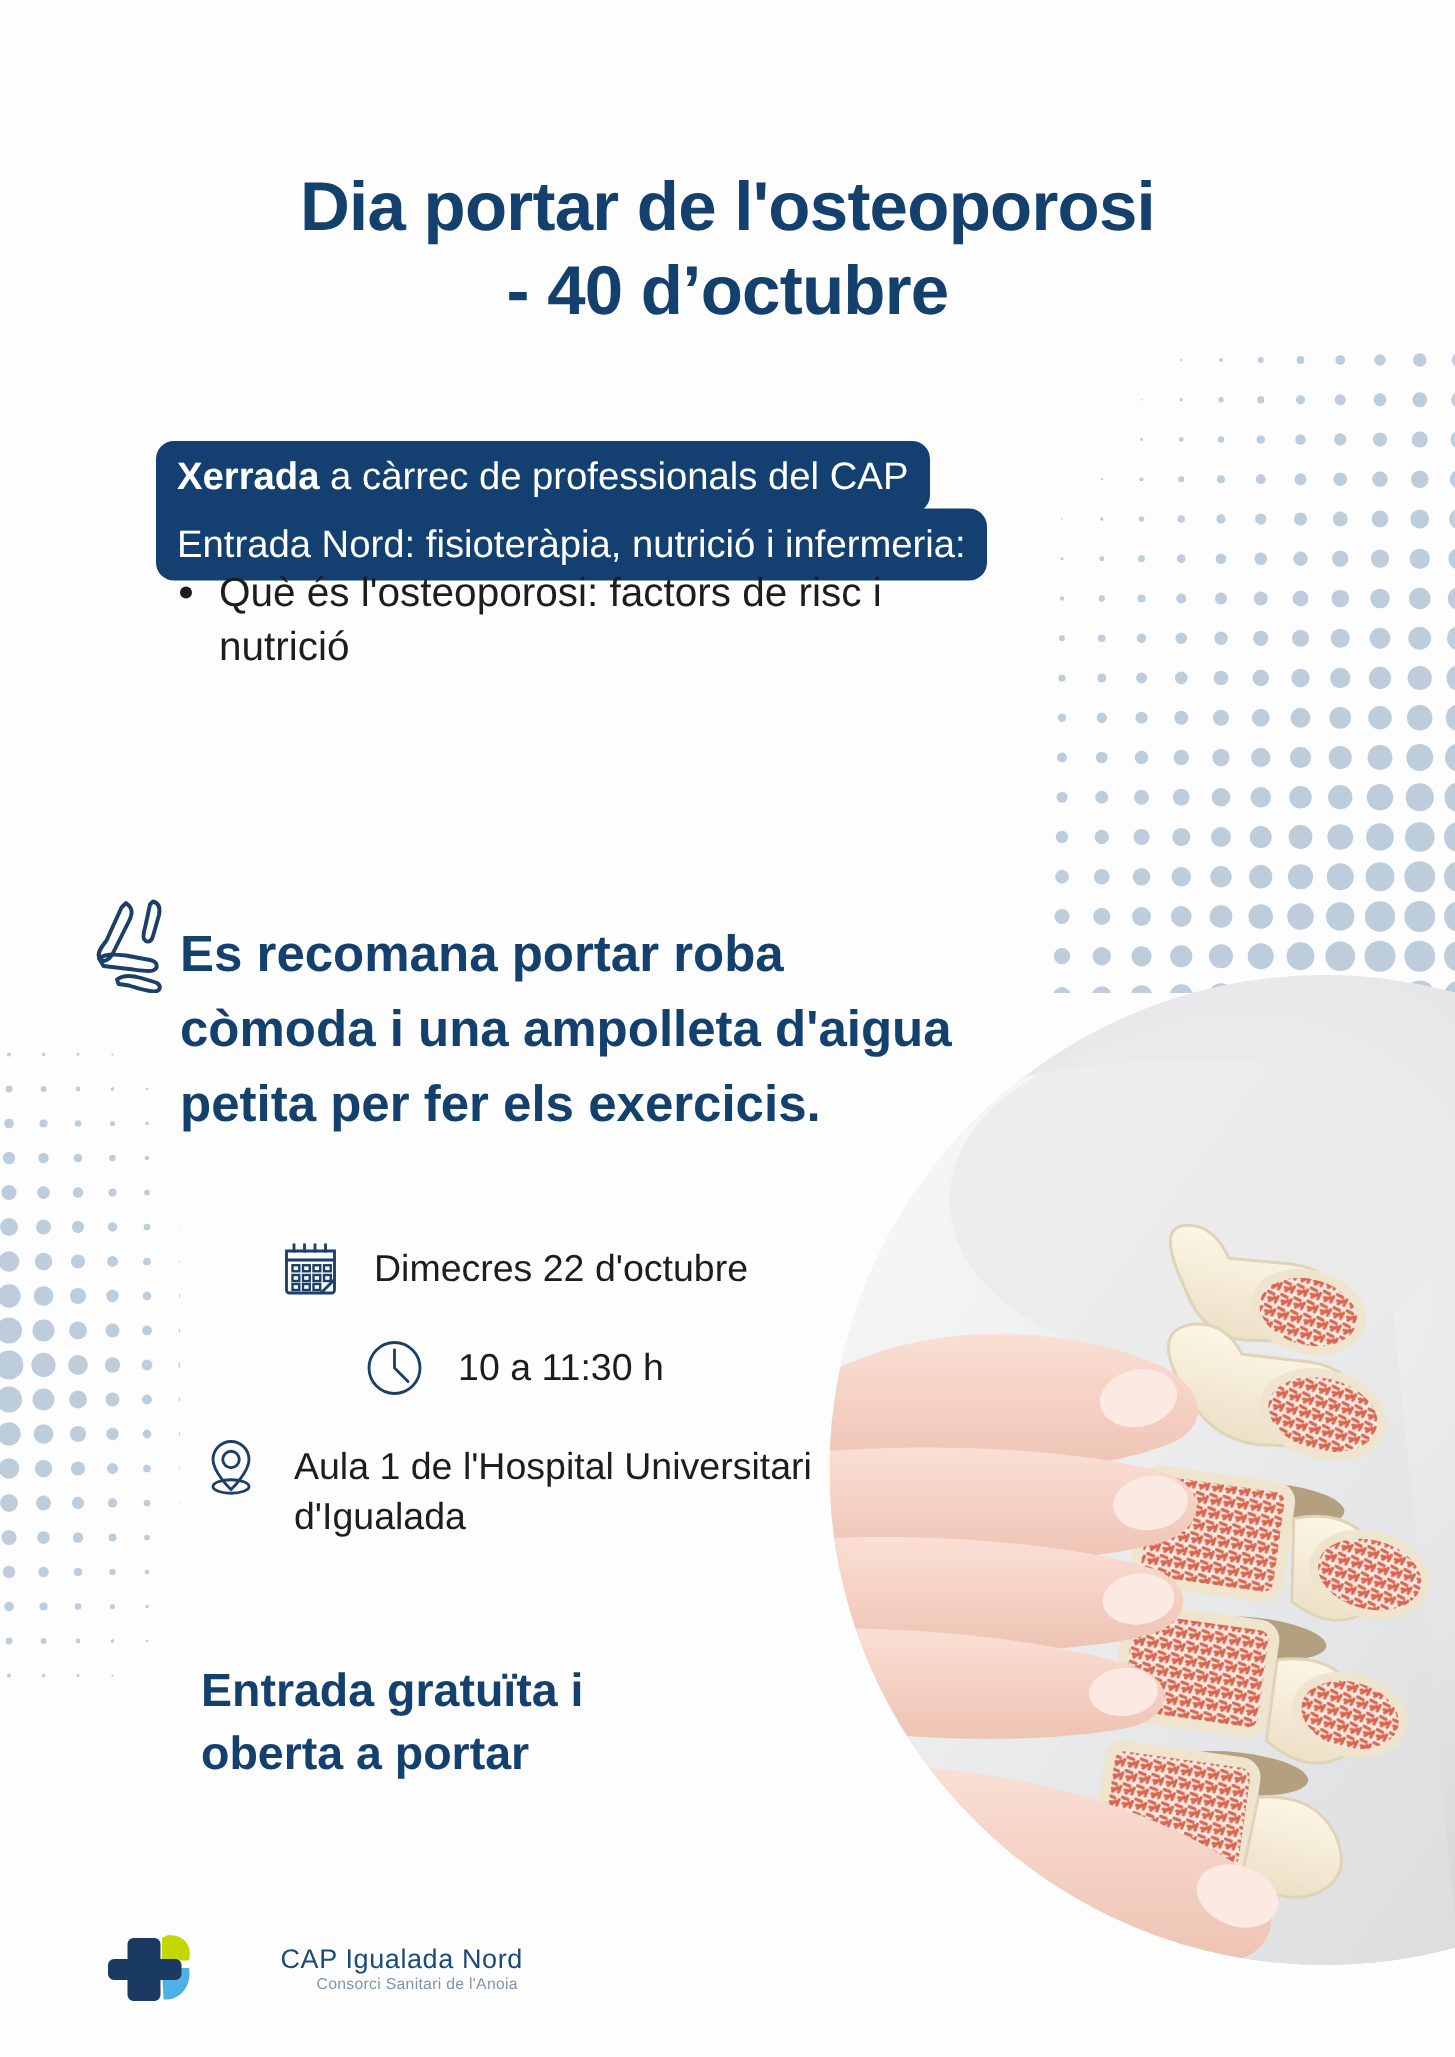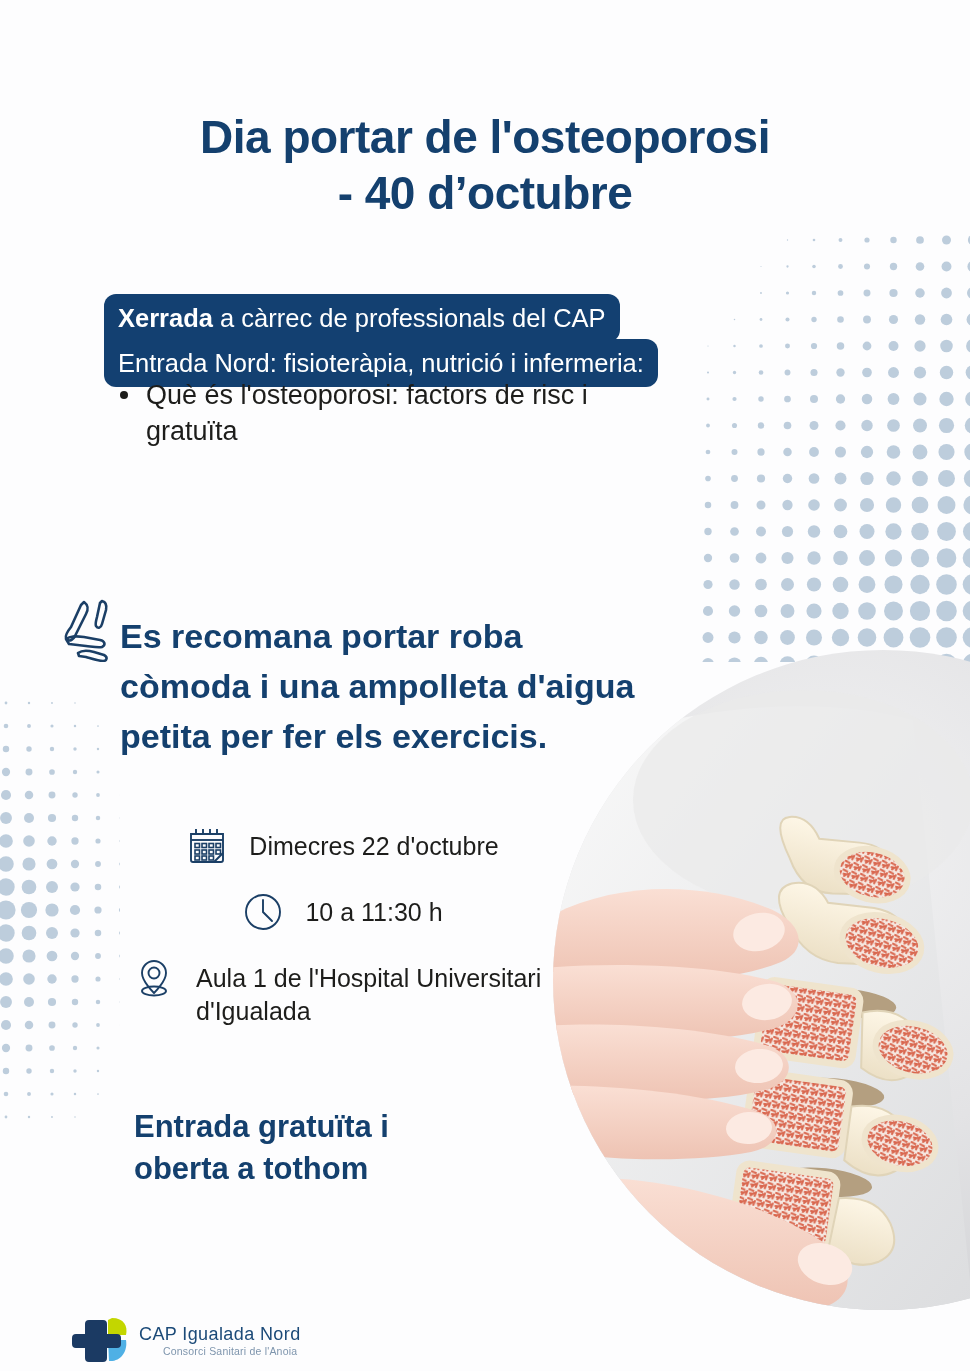--- a/index.html
+++ b/index.html
@@ -103,21 +103,21 @@
     color:#1d1d1b;font-size:25px;line-height:1.3;padding-top:6px;
   }
 
   
   .free-entry{
     position:absolute;left:134px;top:1106px;width:400px;
     color:#14406e;font-weight:bold;font-size:31px;line-height:1.35;
   }
 
   
-  .logo{position:absolute;left:72px;top:1316px;display:flex;align-items:center;}
+  .logo{position:absolute;left:72px;top:1288px;display:flex;align-items:center;gap:48px;}
   .logo-mark{width:58px;height:50px;margin-right:9px;}
   .logo-mark svg{display:block;}
   .logo-text{line-height:1;}
   .logo-title{
     color:#1b4a78;font-size:18px;letter-spacing:0.4px;display:block;
   }
   .logo-sub{
     color:#7e95ad;font-size:10.5px;letter-spacing:0.2px;display:block;margin-top:3px;margin-left:24px;
   }
 </style>
@@ -531,21 +531,21 @@
 
   <div class="banner">
     <div class="banner-line l1">
       <b>Xerrada</b>
         <span> a càrrec de professionals del CAP</span>
     </div>
     <div class="banner-line l2">Entrada Nord: fisioteràpia, nutrició i infermeria:</div>
   </div>
 
   <ul class="bullets">
-    <li>Què és l'osteoporosi: factors de risc i gratuïta</li>
+    <li>Què és l'osteoporosi: factors de risc i nutrició</li>
   </ul>
 
   <div class="sparkle-icon">
     <svg width="58" height="66" viewBox="0 0 58 66" xmlns="http://www.w3.org/2000/svg">
       <g fill="none" stroke="#1b3f66" stroke-width="2.6" stroke-linejoin="round">
         <path d="M22 6 C 26 9, 27 12, 24 18 L 13 40 C 10 45, 6 46, 4 42 C 3 39, 5 36, 9 31 L 19 9 Z"></path>
         <path d="M40 5 C 44 6, 45 9, 44 14 L 40 28 C 39 32, 36 33, 34 30 C 33 28, 34 25, 35 21 L 38 7 Z"></path>
         <path d="M4 43 C 8 40, 13 40, 22 41 L 38 44 C 43 45, 44 49, 40 51 C 37 52, 32 51, 24 50 L 7 48 Z"></path>
         <path d="M16 57 C 20 54, 25 54, 32 56 L 42 59 C 46 61, 45 65, 41 65 C 37 65, 31 63, 24 61 L 17 60 Z"></path>
       </g>
@@ -604,21 +604,21 @@
           </g>
         </svg>
       </span>
       <span class="info-text">Aula 1 de l'Hospital Universitari d'Igualada</span>
     </div>
 
   </div>
 
   <div class="free-entry">
     <span>Entrada gratuïta i</span><br>
-    <span>oberta a tothom</span>
+    <span>oberta a portar</span>
   </div>
 
   <div class="logo">
     <span class="logo-mark">
       <svg width="58" height="50" viewBox="0 0 58 50" xmlns="http://www.w3.org/2000/svg">
         <path d="M40 2 C 52 2, 56 10, 54 19 L 36 19 L 36 4 Z" fill="#c3d600"></path>
         <path d="M54 24 C 56 36, 48 46, 37 45 L 36 24 Z" fill="#4fb0e5"></path>
         <path d="M17 4 h14 a4 4 0 0 1 4 4 v10 h10 a4 4 0 0 1 4 4 v6 a4 4 0 0 1 -4 4 h-10 v10 a4 4 0 0 1 -4 4 h-14 a4 4 0 0 1 -4 -4 v-10 h-9 a4 4 0 0 1 -4 -4 v-6 a4 4 0 0 1 4 -4 h9 v-10 a4 4 0 0 1 4 -4 Z" fill="#1b3a63"></path>
       </svg>
     </span>

